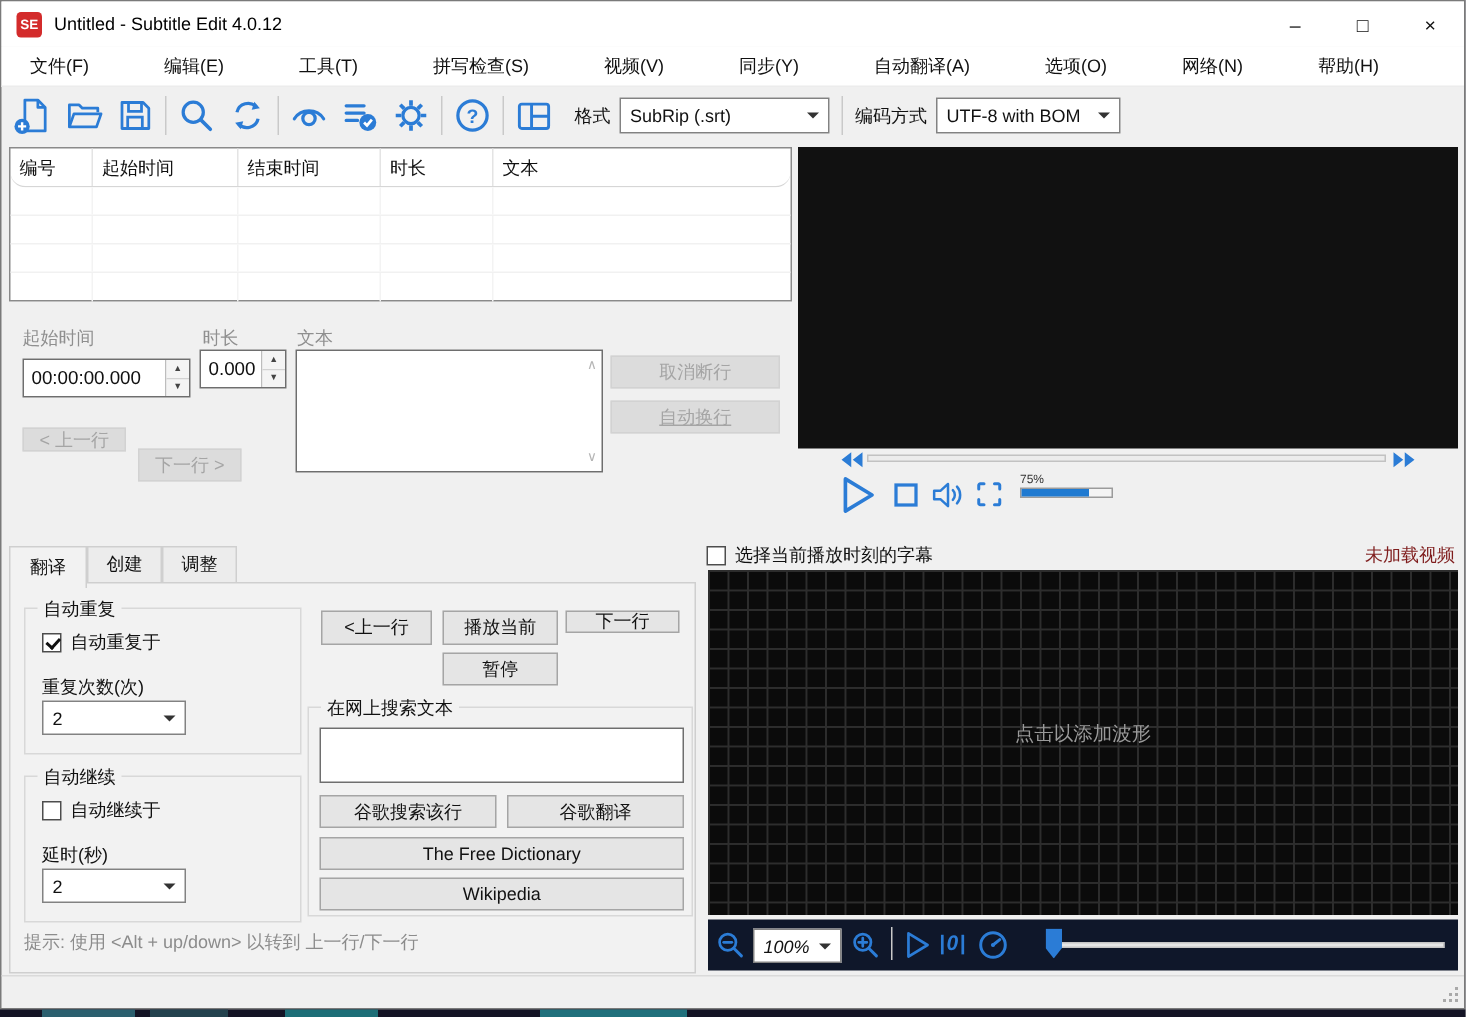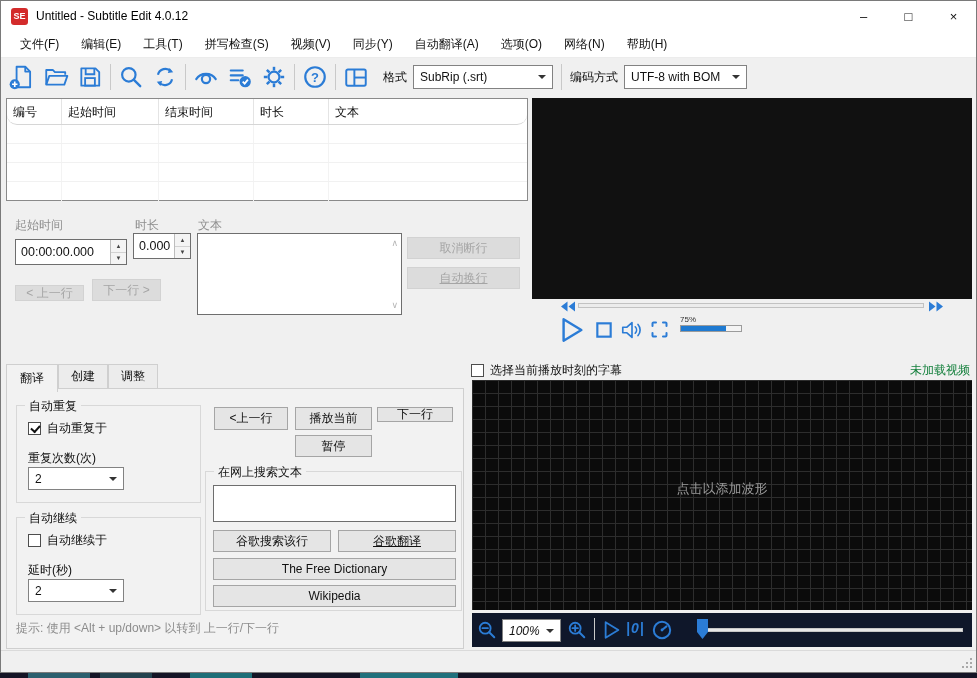--- a/index.html
+++ b/index.html
@@ -10,21 +10,21 @@
   .window { position:absolute; left:0; top:0; width:977px; height:673px; background:#f0f0f0; border:1px solid #7a7a7a; }
 
   
   .titlebar { position:absolute; left:0; top:0; right:0; height:30px; background:#fff; display:flex; align-items:center; }
   .app-icon { width:17px; height:17px; margin-left:10px; background:#d32b2b; border-radius:3px; color:#fff; font-size:9px; font-weight:bold; display:flex; align-items:center; justify-content:center; }
   .title-text { font-size:12px; color:#000; margin-left:8px; }
   .win-controls { margin-left:auto; display:flex; height:100%; }
   .win-btn { width:45px; height:100%; display:flex; align-items:center; justify-content:center; font-size:13px; color:#111; }
 
   
-  .menubar { position:absolute; left:0; top:30px; right:0; height:27px; background:#fff; display:flex; align-items:center; border-bottom:1px solid #ececec; padding-left:8px; }
+  .menubar { position:absolute; left:0; top:30px; right:0; height:27px; background:#fff; display:flex; align-items:center; border-bottom:1px solid #ececec; padding-left:8px;gap:28px; }
   .menu-item { font-size:12px; color:#111; padding:0 11px; line-height:26px; }
 
   
   .toolbar { position:absolute; left:0; top:58px; right:0; height:36px; display:flex; align-items:center; padding-left:4px; }
   .tool-btn { width:34px; height:32px; display:flex; align-items:center; justify-content:center; }
   .tool-sep { width:1px; height:26px; background:#c9c9c9; margin:0 3px; }
   .tool-label { font-size:12px; color:#111; margin:0 6px 0 10px; }
   .combo { background:#fff; border:1px solid #828282; font-size:12px; color:#111; display:flex; align-items:center; padding-left:6px; position:relative; height:24px; }
   .cmb-arrow { position:absolute; right:6px; top:50%; margin-top:-2px; width:0; height:0; border:4px solid transparent; border-top-color:#333; }
   .combo.abs { position:absolute; }
@@ -67,21 +67,21 @@
   .groupbox { position:absolute; border:1px solid #d8d8d8; }
   .legend { position:absolute; top:-8px; left:8px; background:#f2f2f2; padding:0 4px; font-size:12px; color:#111; white-space:nowrap; }
   .checkbox { width:13px; height:13px; border:1px solid #4d4d4d; background:#fff; display:inline-block; position:relative; flex:none; }
   .checkbox.checked::after { content:""; position:absolute; left:2px; top:2px; width:7px; height:4px; border-left:2px solid #111; border-bottom:2px solid #111; transform:rotate(-48deg); }
   .check-row { position:absolute; display:flex; align-items:center; gap:6px; font-size:12px; color:#111; }
   .plain-label { position:absolute; font-size:12px; color:#111; }
   .hint { position:absolute; font-size:12px; color:#8c8c8c; }
 
   
   .wave-check-row { position:absolute; left:470px; top:361px; right:6px; display:flex; align-items:center; gap:6px; font-size:12px; color:#111; }
-  .wave-status { margin-left:auto; font-size:12px; color:#15803d; }
+  .wave-status { margin-left:auto; font-size:12px; color:#7f1d1d; }
   .waveform { position:absolute; left:471px; top:379px; width:500px; height:230px; background:#0b0b0b;
       background-image:linear-gradient(to right,#2d2d2d 1px,transparent 1px),linear-gradient(to bottom,#2d2d2d 1px,transparent 1px);
       background-size:13px 13px; }
   .wave-placeholder { position:absolute; left:0; right:0; top:100px; text-align:center; font-size:13px; color:#9a9a9a; }
   .wave-strip { position:absolute; left:471px; top:612px; width:500px; height:34px; background:#0f172a;font-style:italic; }
   .ws-sep { position:absolute; width:1px; height:22px; background:#c9c9c9; top:5px; }
   .one-sec { position:absolute; font-size:14px; font-weight:bold; color:#2b7cd6; top:7px; letter-spacing:1px; }
   .slider-track { position:absolute; left:234px; top:15px; width:257px; height:4px; background:#e6e6e6; border:1px solid #c5c5c5; }
   .slider-thumb { position:absolute; left:225px; top:6px; width:11px; height:20px; background:#2b7cd6;
       clip-path:polygon(0 0,100% 0,100% 65%,50% 100%,0 65%); }
@@ -274,21 +274,21 @@
 
     <div class="textbox" style="left:191px; top:22px; width:205px; height:82px;">
       <span class="scroll-hint" style="top:4px;">∧</span>
       <span class="scroll-hint" style="bottom:4px;">∨</span>
     </div>
 
     <div class="btn disabled" style="left:401px; top:26px; width:113px; height:22px;">取消断行</div>
     <div class="btn disabled" style="left:401px; top:56px; width:113px; height:22px;text-decoration:underline;">自动换行</div>
 
     <div class="btn disabled" style="left:9px; top:74px; width:69px; height:16px;">&lt; 上一行</div>
-    <div class="btn disabled" style="left:86px; top:68px; width:69px; height:22px;">下一行 &gt;</div>
+    <div class="btn disabled" style="left:86px; top:88px; width:69px; height:22px;">下一行 &gt;</div>
   </div>
 
   <div class="video-area"></div>
   <div class="seek-row">
     <svg class="abs" style="left:28px; top:1px;" width="16" height="11" viewBox="0 0 16 11">
         <path d="M7.5 0.5L1 5.5l6.5 5zM15 0.5L8.5 5.5l6.5 5z" fill="#2b7cd6"></path>
       </svg>
     <div class="seek-track"></div>
     <svg class="abs" style="left:396px; top:1px;" width="16" height="11" viewBox="0 0 16 11">
         <path d="M1 0.5l6.5 5L1 10.5zM8.5 0.5l6.5 5-6.5 5z" fill="#2b7cd6"></path>
@@ -357,21 +357,21 @@
 
     <div class="btn" style="left:207px; top:18px; width:74px; height:23px;">&lt;上一行</div>
     <div class="btn" style="left:288px; top:18px; width:77px; height:23px;">播放当前</div>
     <div class="btn" style="left:370px; top:18px; width:76px; height:15px;">下一行</div>
     <div class="btn" style="left:288px; top:46px; width:77px; height:22px;">暂停</div>
 
     <div class="groupbox" style="left:198px; top:82px; width:257px; height:140px;">
       <div class="legend">在网上搜索文本</div>
       <div class="textbox" style="left:7px; top:13px; width:243px; height:37px;"></div>
       <div class="btn" style="left:7px; top:58px; width:118px; height:22px;">谷歌搜索该行</div>
-      <div class="btn" style="left:132px; top:58px; width:118px; height:22px;text-decoration:underline;">谷歌翻译</div>
+      <div class="btn" style="left:132px; top:58px; width:118px; height:22px;">谷歌翻译</div>
       <div class="btn" style="left:7px; top:86px; width:243px; height:22px;">The Free Dictionary</div>
       <div class="btn" style="left:7px; top:113px; width:243px; height:22px;">Wikipedia</div>
     </div>
 
     <div class="hint" style="left:9px; top:231px;">提示: 使用 &lt;Alt + up/down&gt; 以转到 上一行/下一行</div>
   </div>
 
   <div class="wave-check-row">
     <span class="checkbox"></span>
     <span>选择当前播放时刻的字幕</span>

